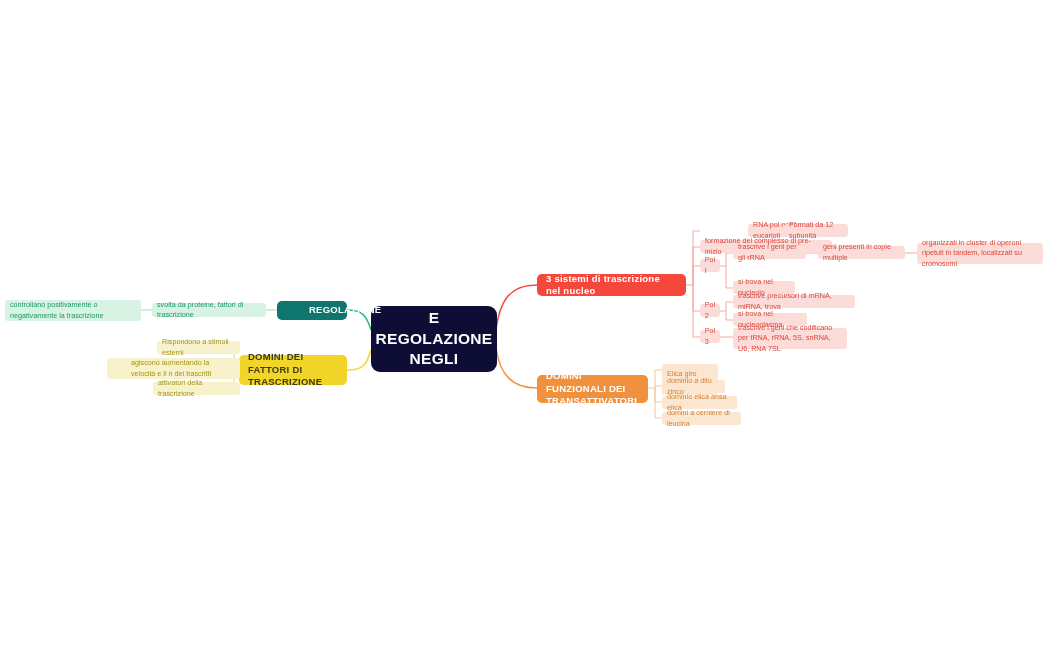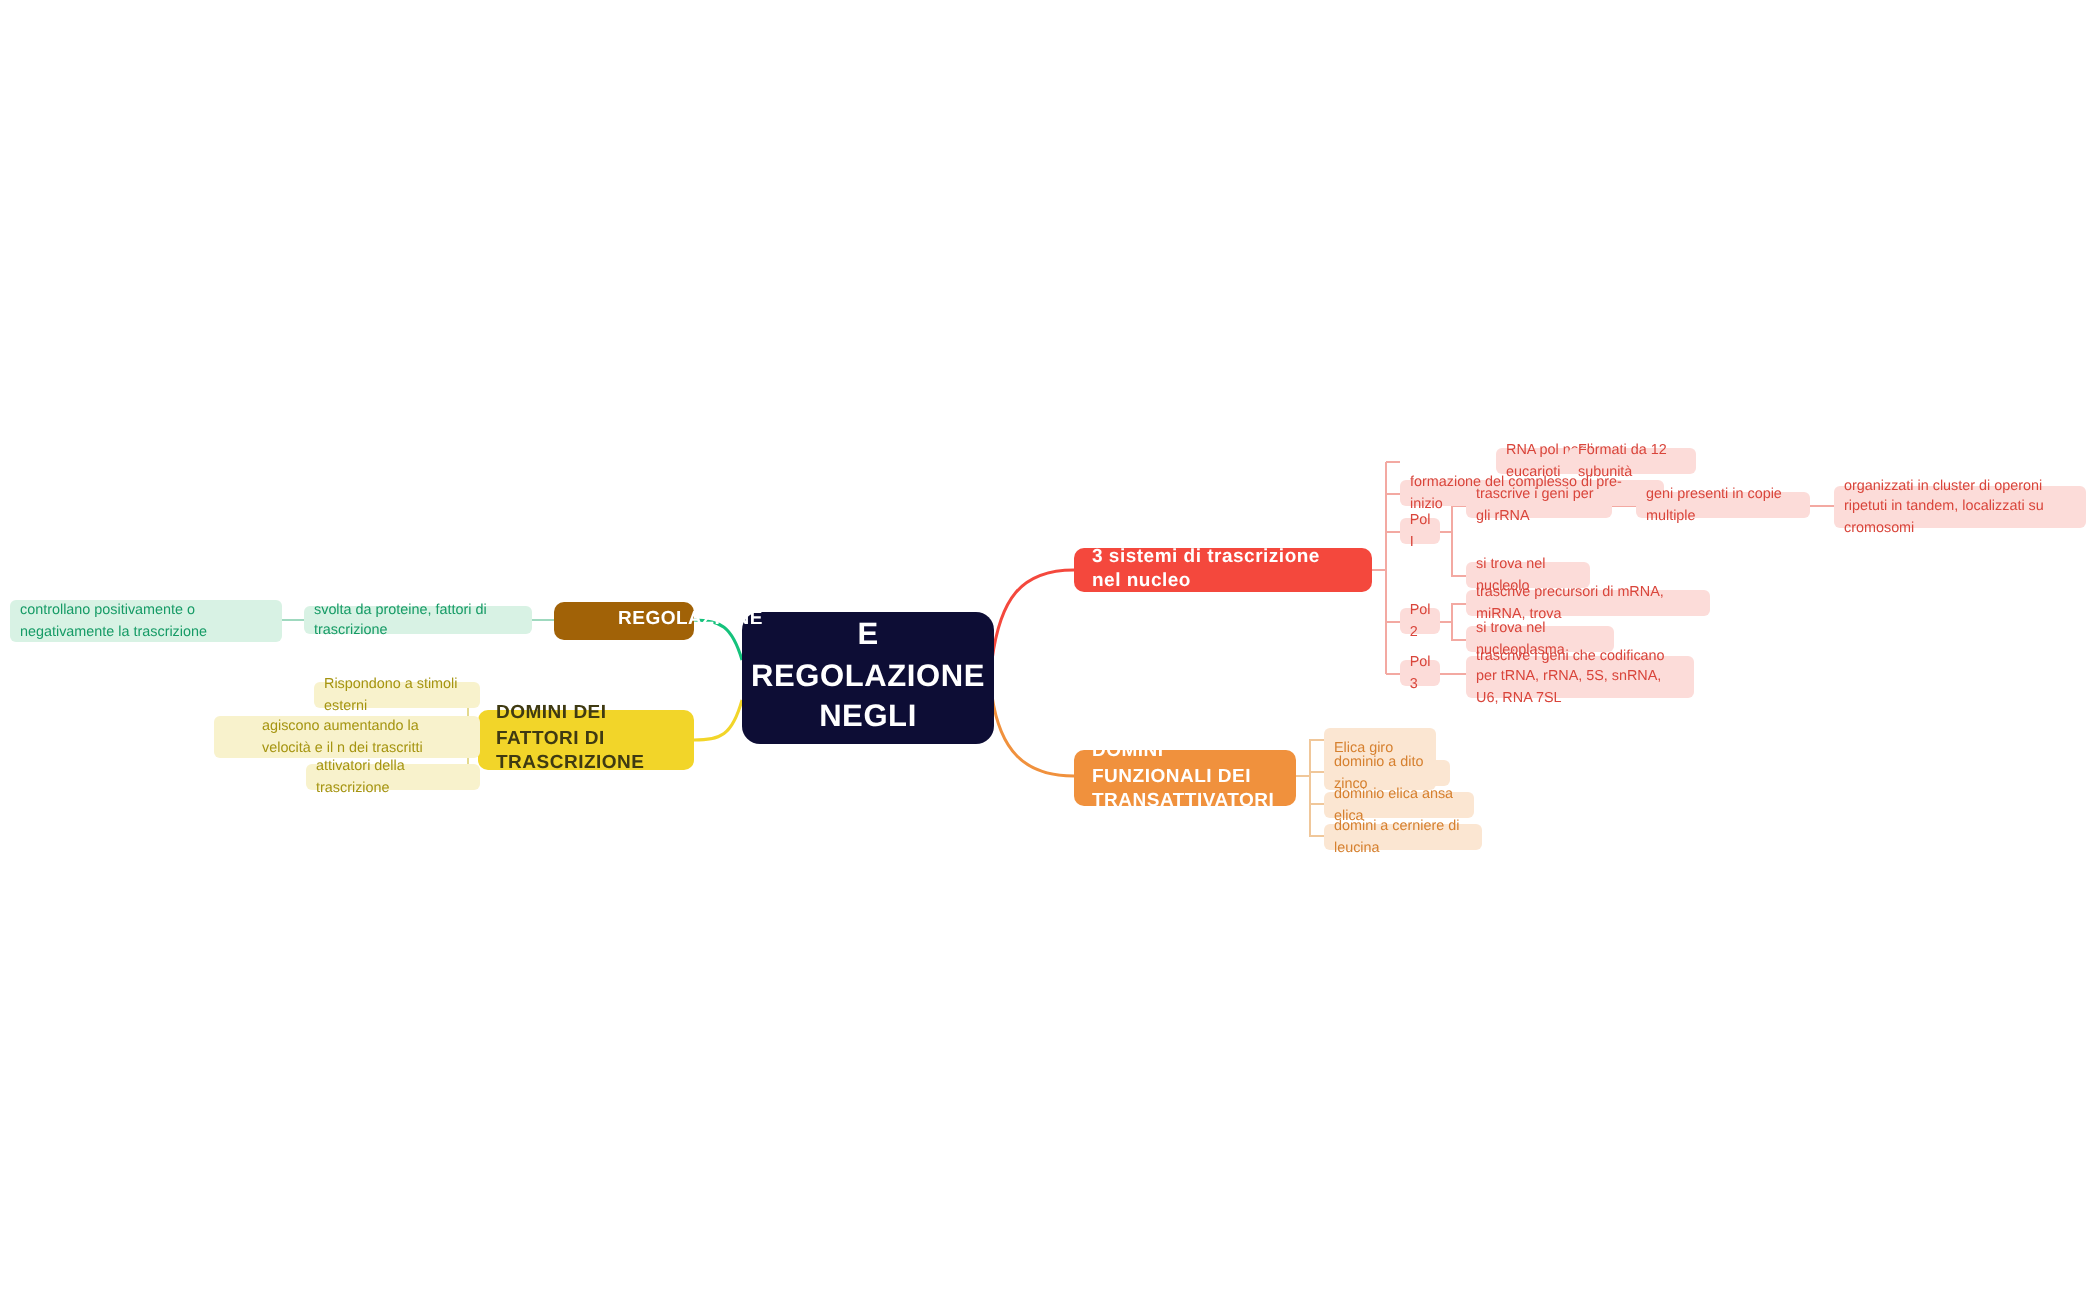--- a/index.html
+++ b/index.html
@@ -61,21 +61,21 @@
     font-weight: 700;
     letter-spacing: 0.25px;
     line-height: 1.3;
     padding: 6px 9px;
     border-radius: 5px;
     display: flex;
     align-items: center;
   }
   .l1.red    { background: #f4483d; }
   .l1.orange { background: #f0913d; }
-  .l1.green  { background: #a16207; padding-left: 32px; }
+  .l1.green  { background: #0f766e; padding-left: 32px; }
   .l1.yellow { background: #f2d529; color: #3f3a12; }
 
   
   .leaf {
     font-size: 7.2px;
     line-height: 1.4;
     padding: 3px 5px;
     border-radius: 3px;
     display: flex;
     align-items: center;

